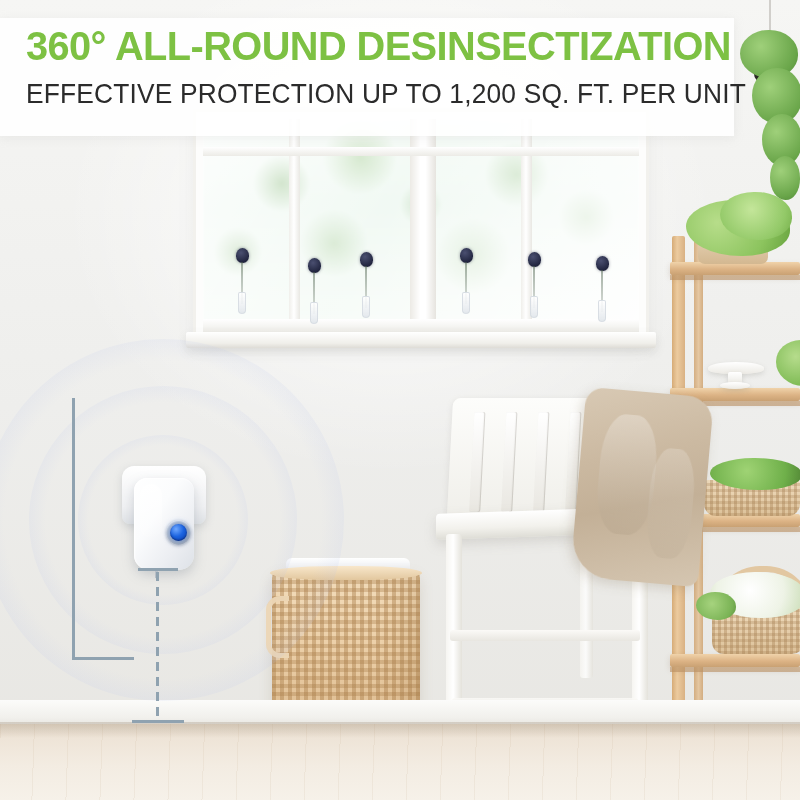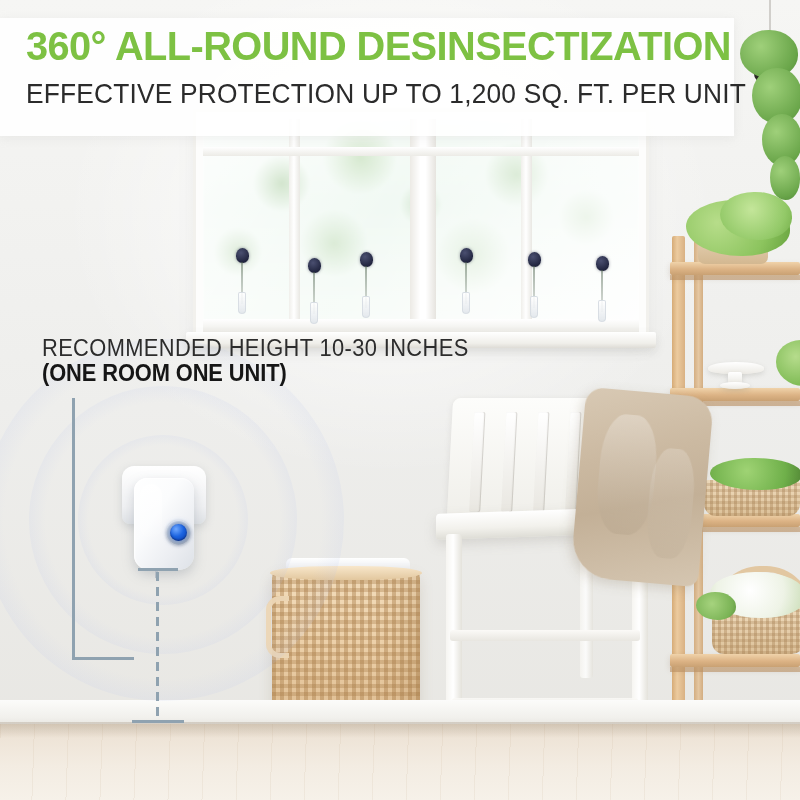--- a/index.html
+++ b/index.html
@@ -530,18 +530,14 @@
   <div class="mline m-vert-solid"></div>
   <div class="mline m-horz-solid"></div>
   <div class="m-dashed"></div>
   <div class="m-tick top"></div>
   <div class="m-tick bottom"></div>
 
   <div class="banner"></div>
   <div class="headline">360° ALL-ROUND DESINSECTIZATION</div>
   <div class="subhead">EFFECTIVE PROTECTION UP TO 1,200 SQ. FT. PER UNIT</div>
 
-  <div class="callout">
-    <div class="callout-line1">RECOMMENDED HEIGHT 10-30 INCHES</div>
-    <div class="callout-line2">(ONE ROOM ONE UNIT)</div>
-  </div>
 
 </div>
 
 </body></html>

